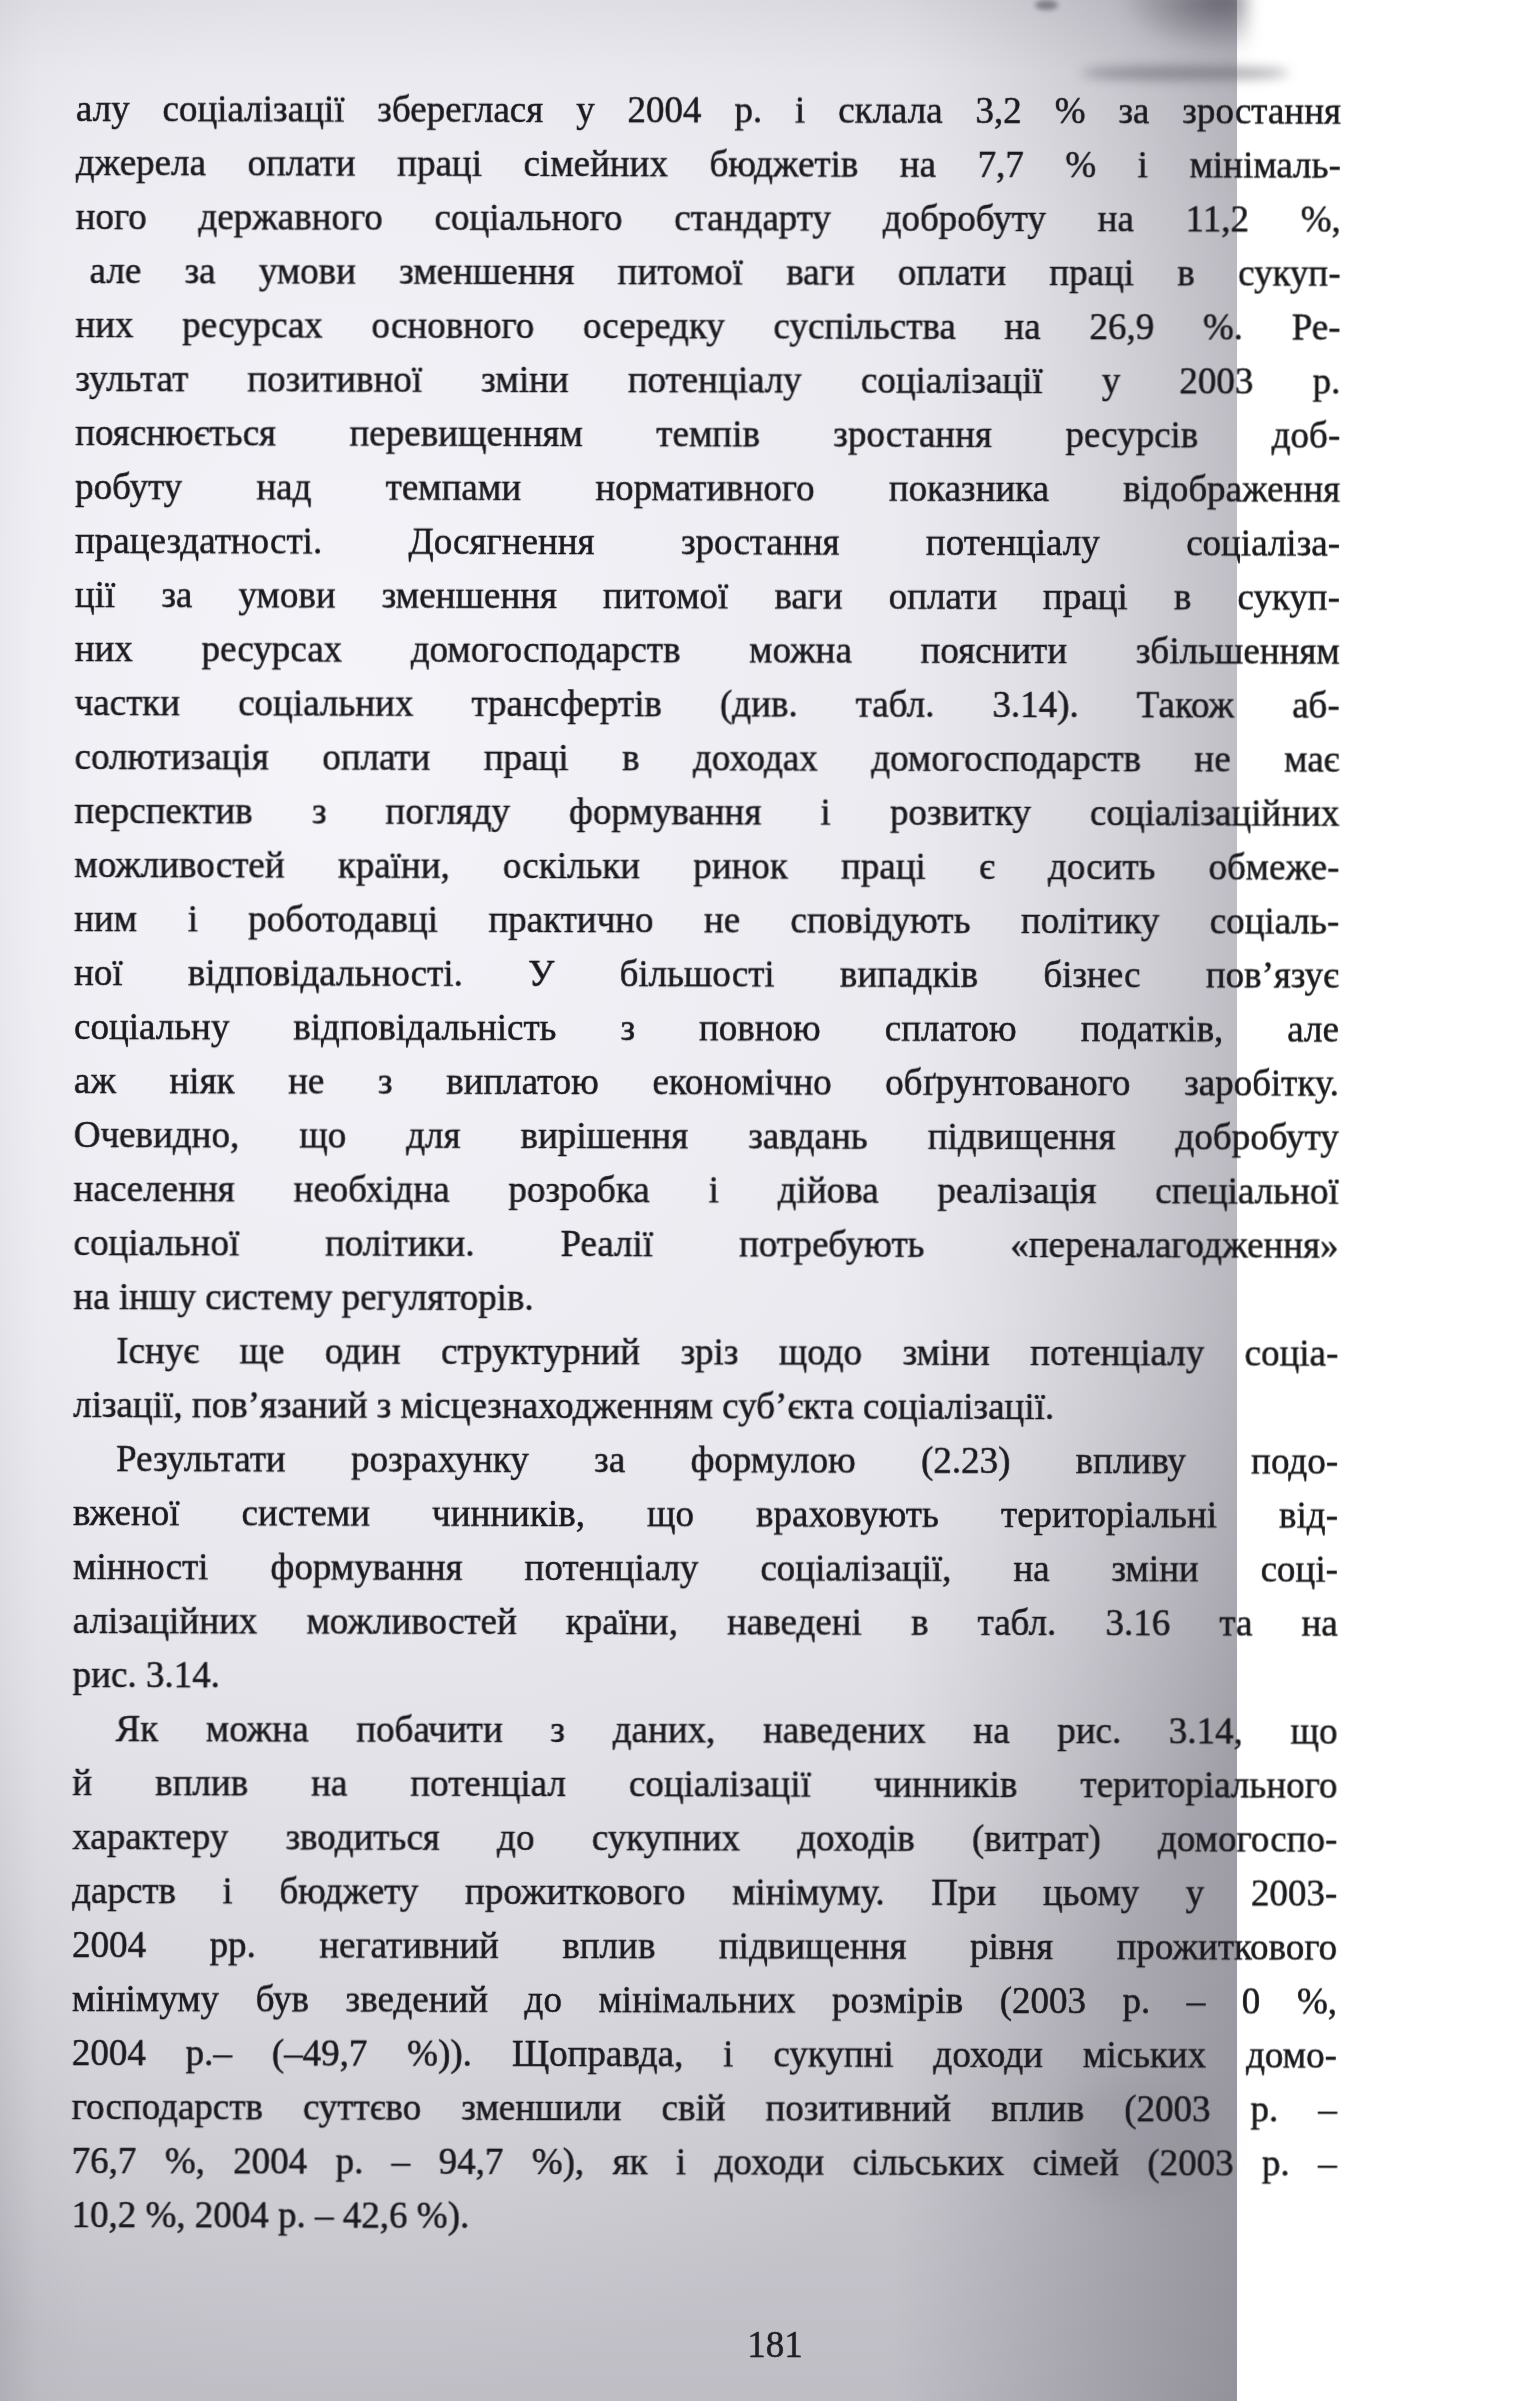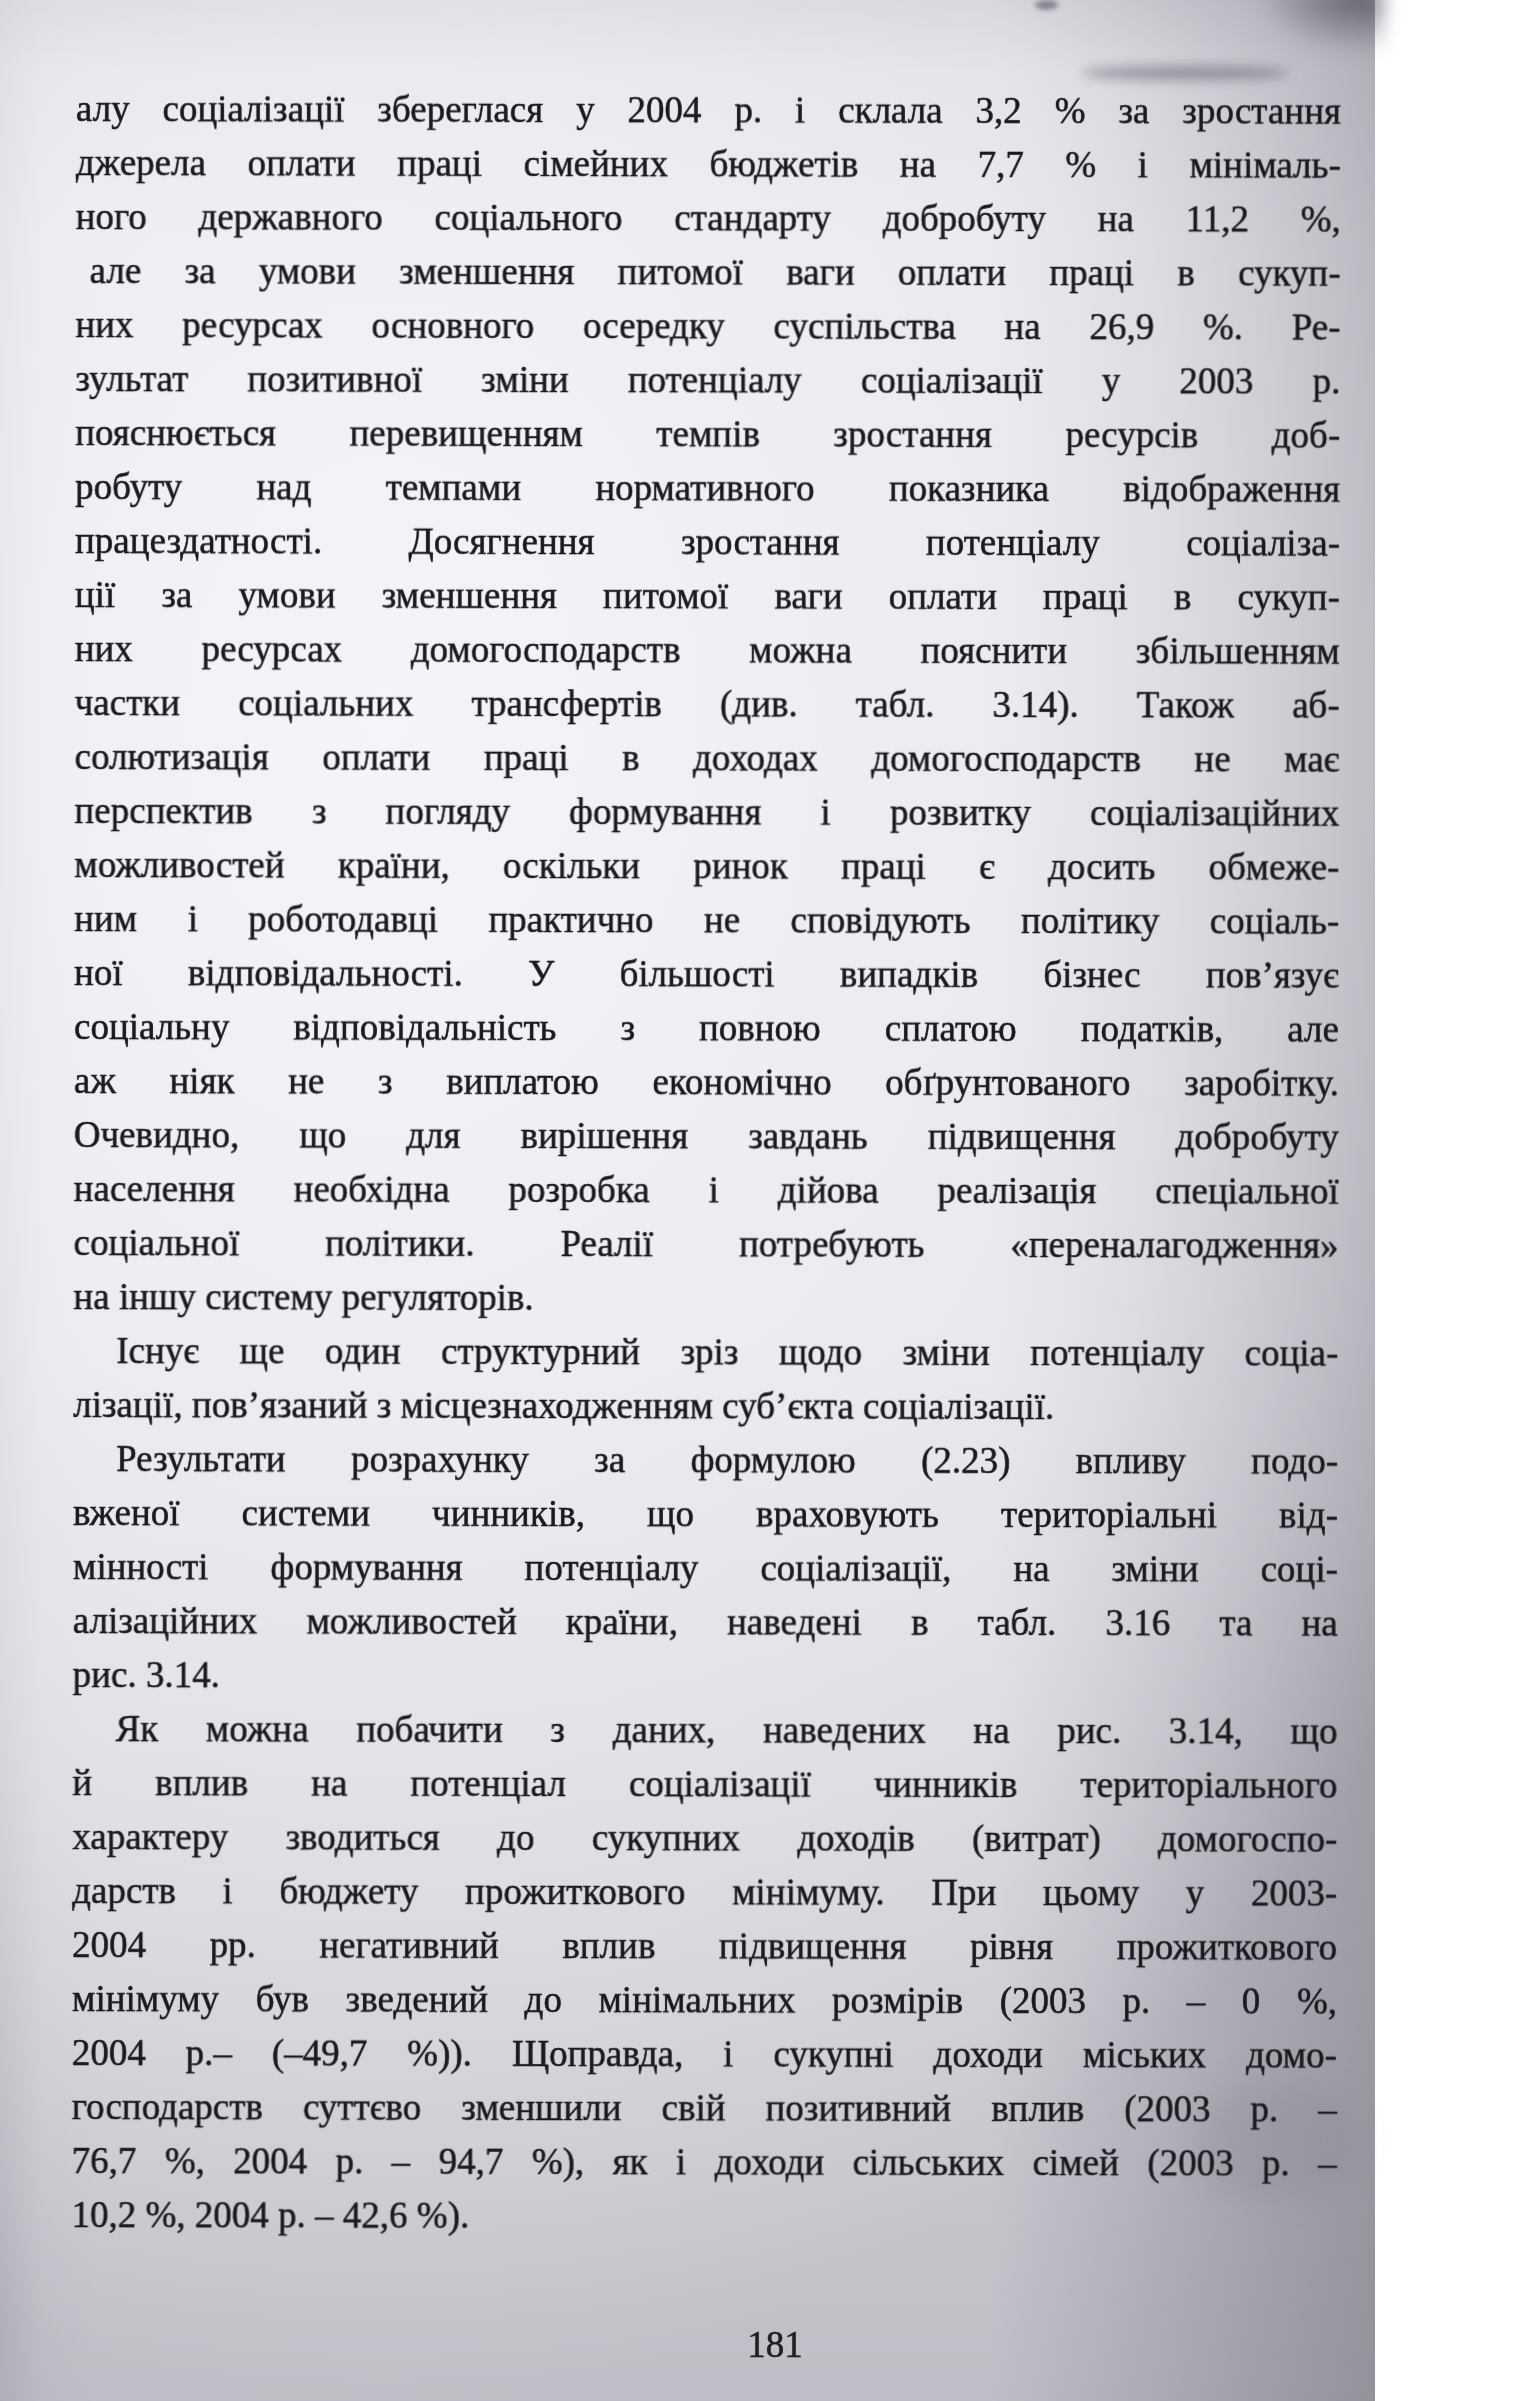--- a/index.html
+++ b/index.html
@@ -6,21 +6,21 @@
     margin: 0;
     padding: 0;
     width: 1533px;
     height: 2401px;
     overflow: hidden;
     font-family: "Liberation Serif", "DejaVu Serif", serif;
   }
   .page {
     position: absolute;
     inset: 0;
-    width: 1375px;
+    width: 1237px;
     height: 2401px;
     background-color: #e6e5eb;
     background-image:
       radial-gradient(ellipse 130% 100% at 28% 30%, rgba(246,245,250,0.95) 0%, rgba(235,234,240,0.6) 45%, rgba(235,234,240,0) 70%),
       linear-gradient(to right, rgba(140,139,148,0.30) 0, rgba(140,139,148,0.06) 3%, rgba(140,139,148,0) 7%),
       linear-gradient(to bottom, rgba(120,119,130,0.38) 0, rgba(120,119,130,0.10) 3%, rgba(120,119,130,0) 10%),
       linear-gradient(to bottom, rgba(0,0,0,0) 55%, rgba(106,105,116,0.20) 82%, rgba(100,99,110,0.30) 100%),
       linear-gradient(to right, rgba(0,0,0,0) 72%, rgba(104,103,114,0.33) 90%, rgba(92,91,102,0.45) 100%);
   }
   .smudge { position: absolute; pointer-events: none; }

